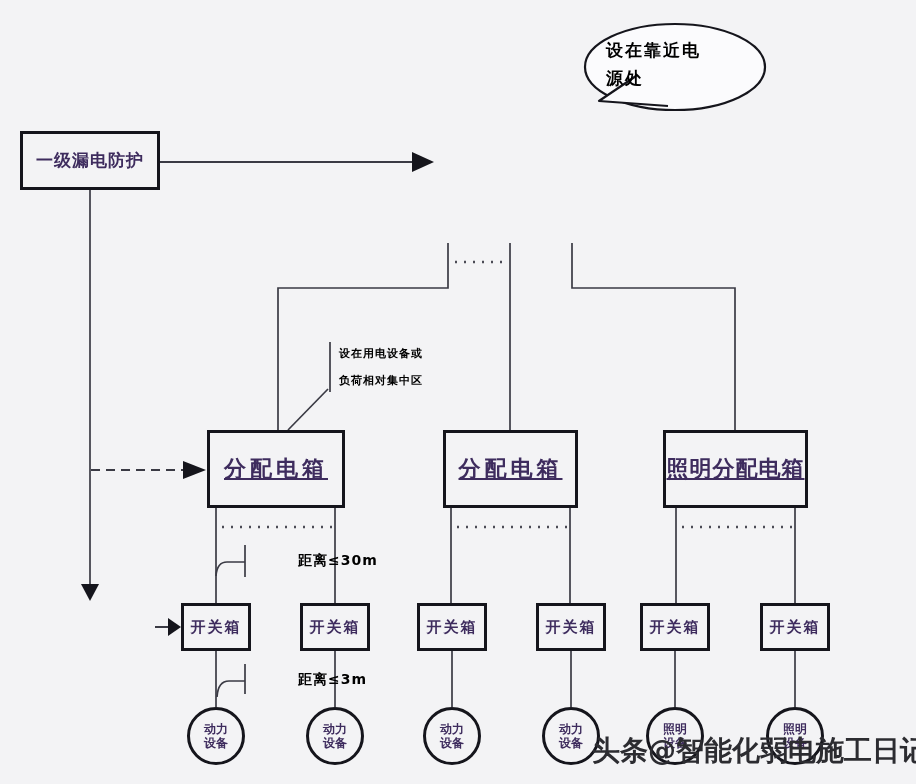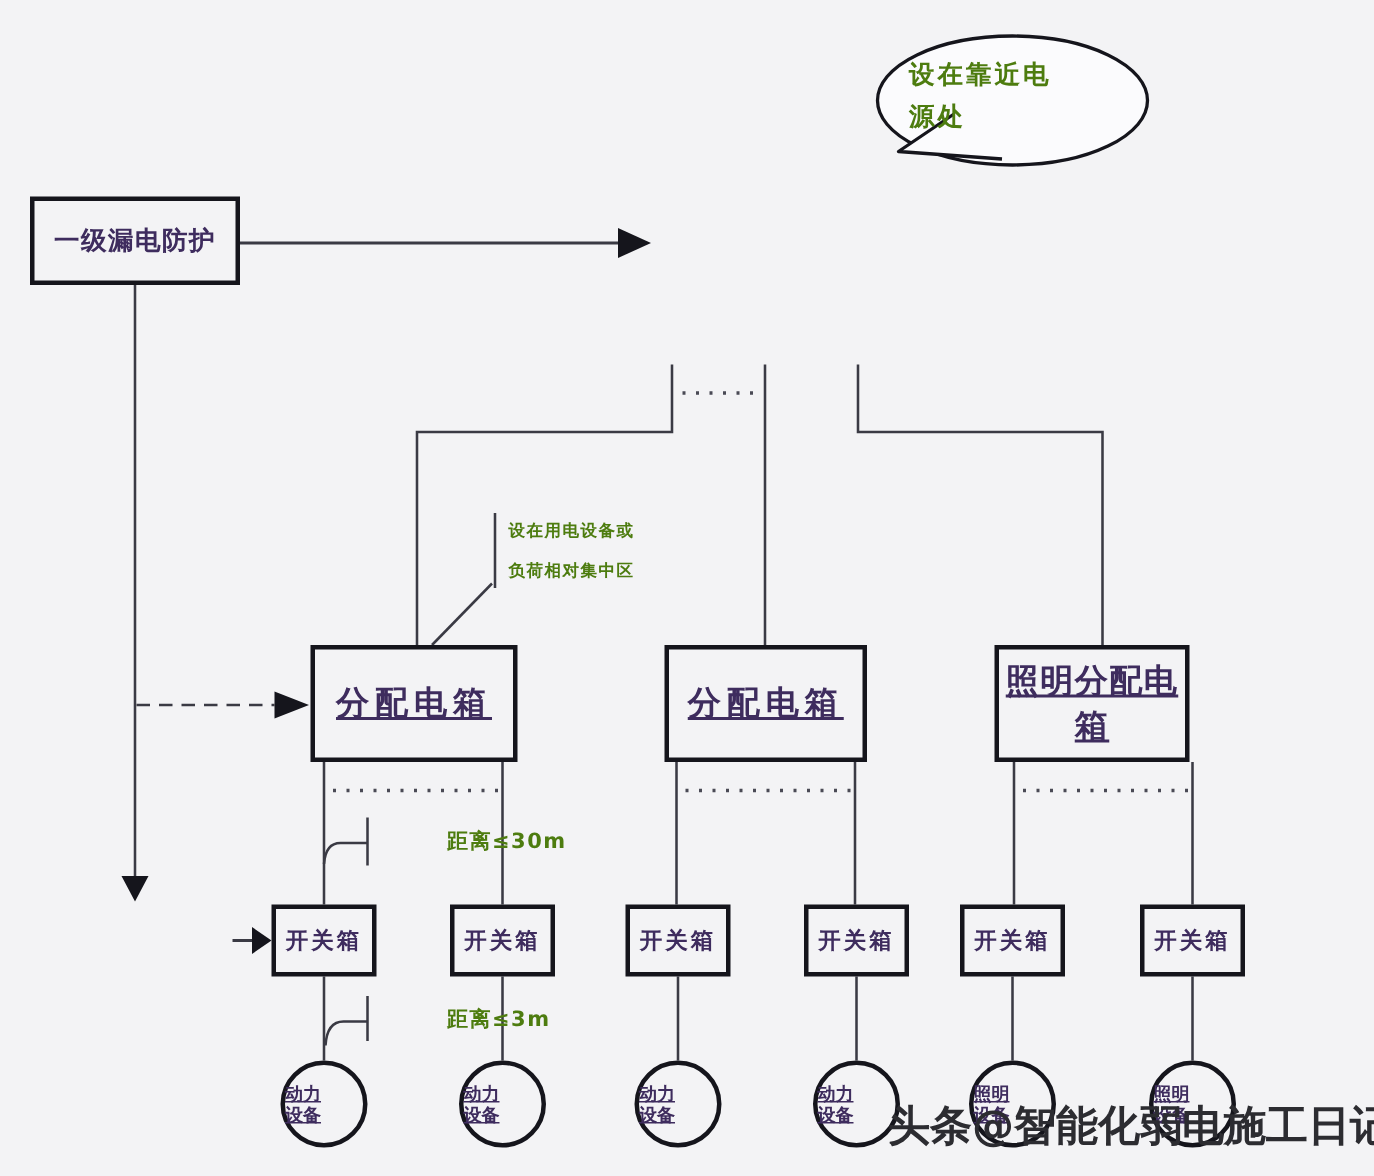--- a/index.html
+++ b/index.html
@@ -15,25 +15,25 @@
   }
   .main-box{border-width:4px;font-size:22px;line-height:34px;letter-spacing:3px;}
   .l1-box{font-size:17px;letter-spacing:1px;justify-content:center;}
   .l2-box{font-size:17px;line-height:24px;letter-spacing:1px;}
   .dist-box{font-size:22px;letter-spacing:4px;text-decoration:underline;}
   .dist-box.tight{letter-spacing:1px;}
   .switch-box{font-size:15px;letter-spacing:2px;border-width:3px;}
   .circle{
     position:absolute;z-index:2;box-sizing:border-box;width:58px;height:58px;
     border:3px solid #15151c;border-radius:50%;display:flex;align-items:center;
-    justify-content:flex-start;text-align:center;color:#3e2c5e;font-size:12px;
-    line-height:14px;font-weight:bold;background:transparent;text-decoration:underline;
+    justify-content:center;text-align:center;color:#3e2c5e;font-size:12px;
+    line-height:14px;font-weight:bold;background:transparent;
   }
   .note{
-    position:absolute;z-index:3;color:#4d7c0f;font-weight:bold;
+    position:absolute;z-index:3;color:#000000;font-weight:bold;
   }
   .bubble-text{left:606px;top:36px;width:160px;font-size:17px;line-height:28px;letter-spacing:2px;}
   .loc-note{left:339px;top:340px;width:210px;font-size:11px;line-height:27px;letter-spacing:1px;}
   .dist-note{font-size:14px;letter-spacing:1px;padding-left:47px;}
   .watermark{
     position:absolute;z-index:4;left:592px;top:732px;font-size:28px;font-weight:bold;
     color:#2c2c31;letter-spacing:0px;white-space:nowrap;
   }
 </style>
 </head>
@@ -101,21 +101,21 @@
   </div>
 
 
 
   <div class="box dist-box" style="left:207px;top:430px;width:138px;height:78px">
     <span>分配电箱</span>
   </div>
   <div class="box dist-box" style="left:443px;top:430px;width:135px;height:78px">
     <span>分配电箱</span>
   </div>
-  <div class="box dist-box tight" style="left:663px;top:430px;width:130px;height:78px">
+  <div class="box dist-box tight" style="left:663px;top:430px;width:145px;height:78px">
     <span>照明分配电箱</span>
   </div>
 
   <div class="box switch-box" style="left:181px;top:603px;width:70px;height:48px">
     <span>开关箱</span>
   </div>
   <div class="box switch-box" style="left:300px;top:603px;width:70px;height:48px">
     <span>开关箱</span>
   </div>
   <div class="box switch-box" style="left:417px;top:603px;width:70px;height:48px">

